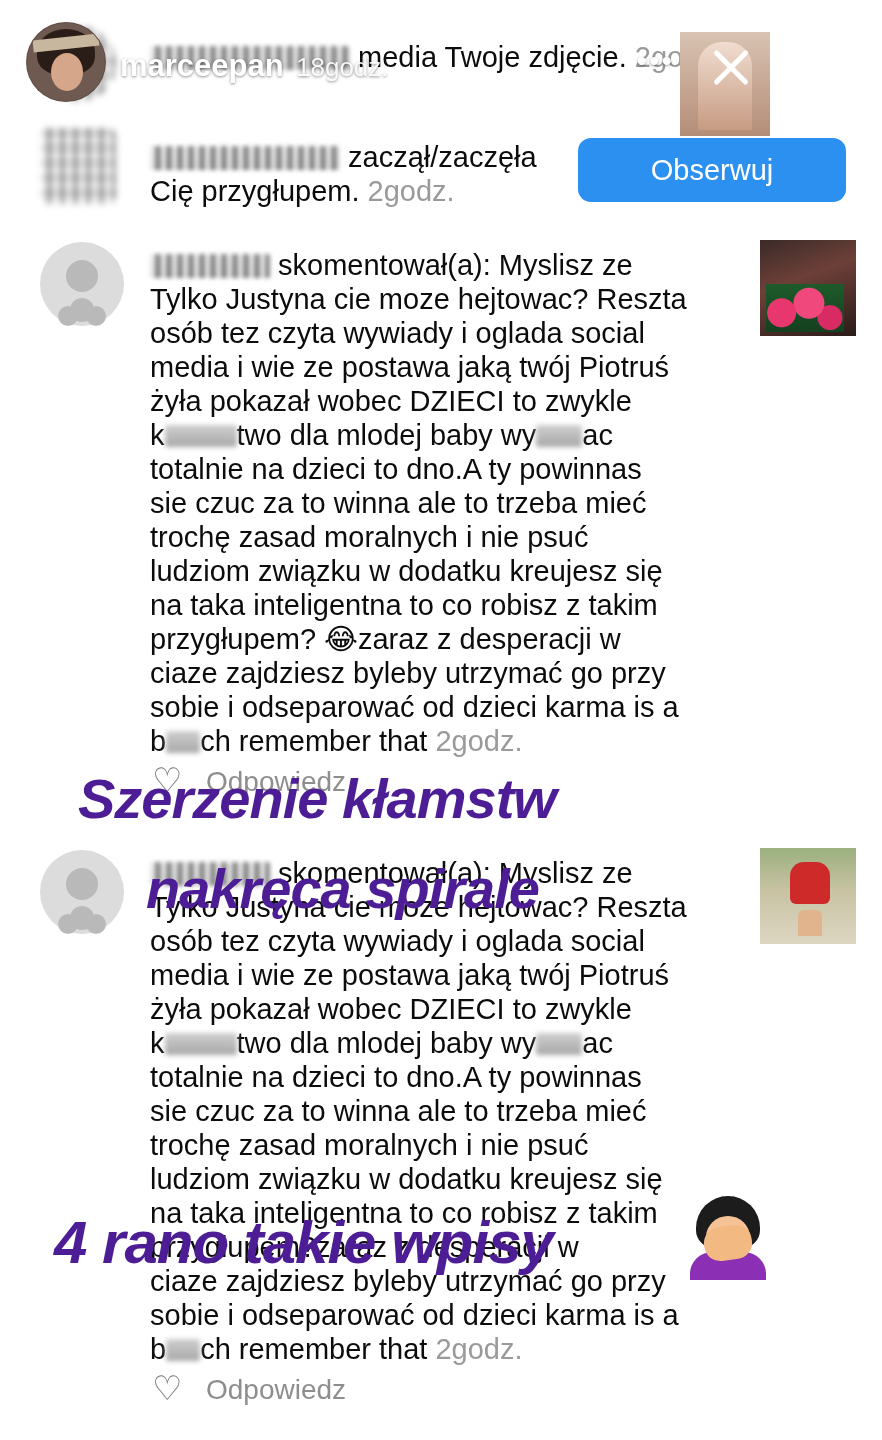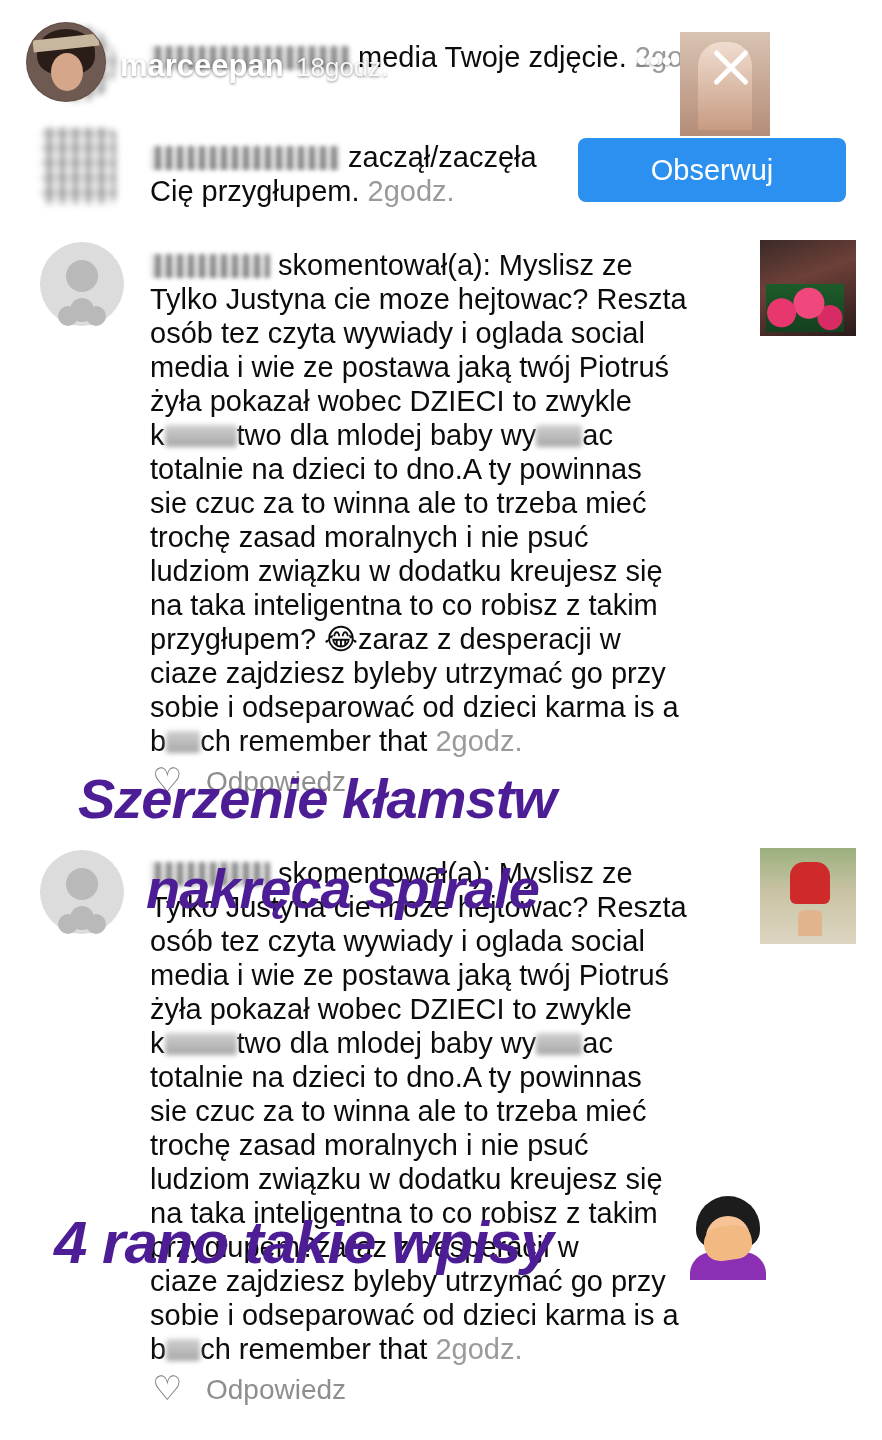--- a/index.html
+++ b/index.html
@@ -223,21 +223,21 @@
     width: 54px; height: 88px;
     background: linear-gradient(180deg,#f0ddd0,#c79b82);
     border-radius: 24px 24px 0 0;
   }
 
   .follow-btn {
     position: absolute;
     right: 36px;
     width: 268px; height: 64px;
     background: #2b90ef;
-    border-radius: 8px;
+    border-radius: 13px;
     color: #ffffff;
     font-size: 29px;
     display: flex;
     align-items: center;
     justify-content: center;
     border: none;
     font-family: "Liberation Sans", sans-serif;
   }
 
   .reply-row {

